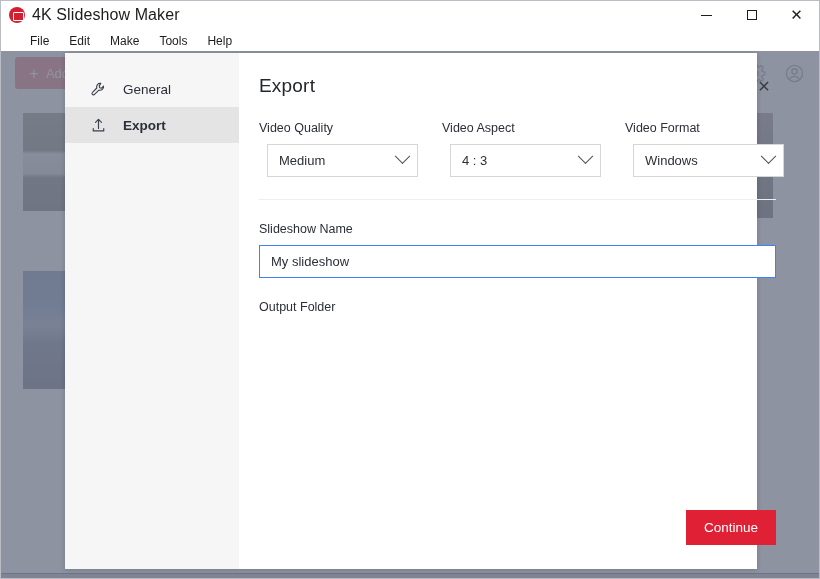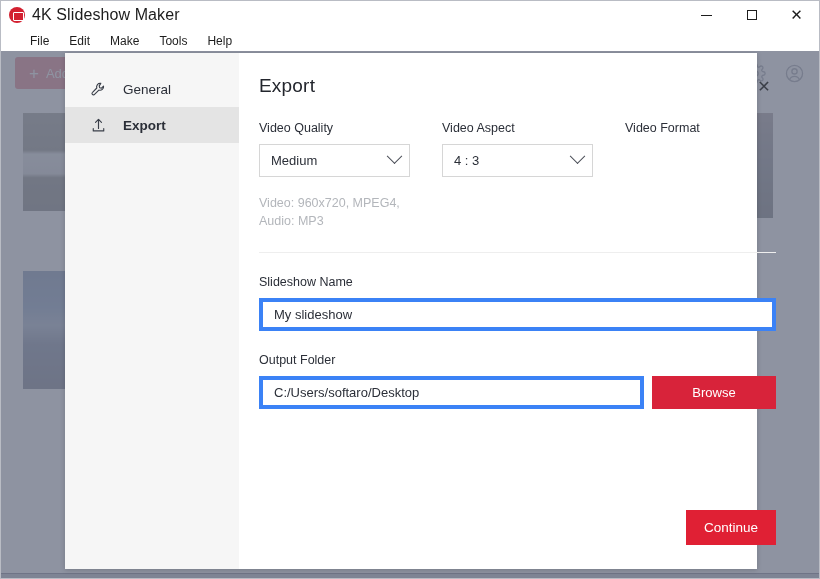--- a/index.html
+++ b/index.html
@@ -168,21 +168,21 @@
   .field { width: 151px; }
   .field-label {
     font-size: 12.5px; color: #2b2f38; margin-bottom: 9px;
   }
   .select {
     height: 33px; width: 100%;
     border: 1px solid #d6d6d6;
     background: #fff;
     display: flex; align-items: center;
     padding: 0 9px 0 11px;
-    font-size: 13px; color: #2b2f38;
+    font-size: 13px; color: #2b2f38; margin-left: 8px;
   }
   .select .sel-value { flex: 1 1 auto; }
   .chev {
     width: 11px; height: 11px;
     border-right: 1.5px solid #4a4e57;
     border-bottom: 1.5px solid #4a4e57;
     transform: rotate(45deg) translate(-3px,-3px);
     flex: 0 0 11px;
   }
 
@@ -194,21 +194,21 @@
 
   .divider {
     height: 1px; background: #eeeeee;
     margin: 22px 0 0 0;
   }
 
   .block { margin-top: 22px; }
   .block-label { font-size: 12.5px; color: #2b2f38; margin-bottom: 9px; }
   .text-input {
     height: 33px;
-    border: 4px solid #3b82f6;
+    border: 1px solid #3b82f6;
     background: #fff;
     display: flex; align-items: center;
     padding: 0 11px;
     font-size: 13px; color: #2b2f38;
   }
 
   .folder-row { display: flex; gap: 8px; }
   .folder-row .text-input { flex: 1 1 auto; }
   .btn-red {
     background: #d8233a; color: #ffffff;
@@ -337,48 +337,40 @@
         <div class="field">
           <div class="field-label">Video Aspect</div>
           <div class="select">
             <span class="sel-value">4 : 3</span>
             <span class="chev"></span>
           </div>
         </div>
 
         <div class="field">
           <div class="field-label">Video Format</div>
-        </div>
-
-      </div>
-
-      <div class="hint">
-        <div>Video: 960x720, MPEG4,</div>
-        <div>Audio: MP3</div>
-      </div>
+          <div class="select">
+            <span class="sel-value">Windows</span>
+            <span class="chev"></span>
+          </div>
+        </div>
+
+      </div>
+
 
       <div class="divider"></div>
 
       <div class="block">
         <div class="block-label">Slideshow Name</div>
         <div class="text-input">
           <span>My slideshow</span>
         </div>
       </div>
 
       <div class="block">
         <div class="block-label">Output Folder</div>
-        <div class="folder-row">
-          <div class="text-input">
-            <span>C:/Users/softaro/Desktop</span>
-          </div>
-          <div class="btn-red">
-            <span>Browse</span>
-          </div>
-        </div>
       </div>
 
       <div class="dlg-footer">
         <div class="btn-continue">
           <span>Continue</span>
         </div>
       </div>
 
     </div>
   </div>

